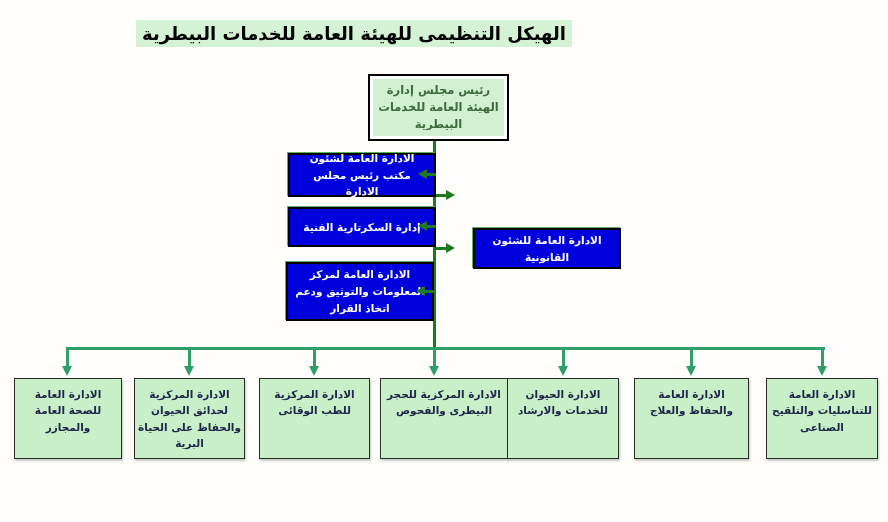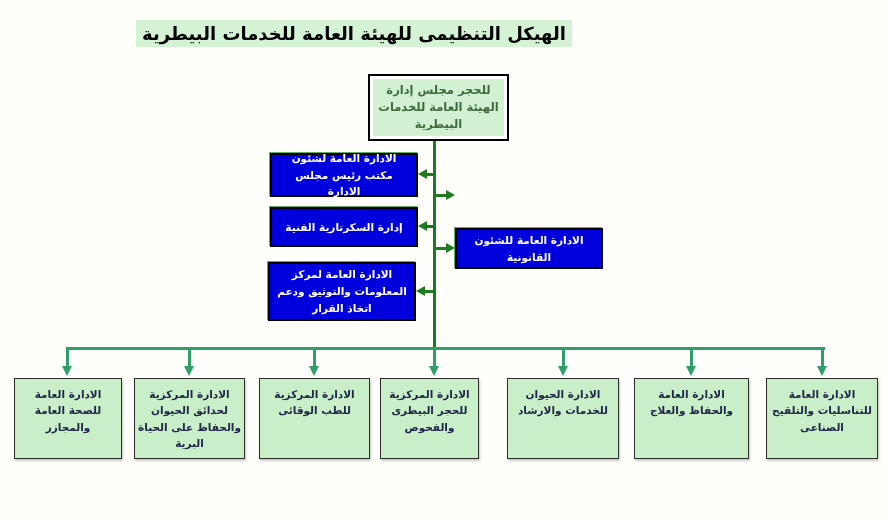--- a/index.html
+++ b/index.html
@@ -23,39 +23,39 @@
     width:100%; height:100%; background:#d2f0d2; color:#3d6b3d;
     font-size:11.5px; font-weight:bold; text-align:center;
     display:flex; align-items:center; justify-content:center; line-height:1.45;
     padding:1px 4px;
   }
   
   .blue-box {
     position:absolute; background:#0000dd; border:2px solid #000;
     color:#ffffff; font-size:10.5px; font-weight:bold; text-align:center;
     display:flex; align-items:center; justify-content:center; line-height:1.6;
-    padding:2px 6px; box-shadow:-1px -1px 0 #5fae5f;
+    padding:2px 6px; box-shadow:-1px -1px 0 #5fae5f;margin-left:18px;
   }
   .lb0 { left:270px; top:153px; width:148px; height:44px; }
   .lb1 { left:270px; top:207px; width:148px; height:40px; }
   .lb2 { left:268px; top:262px; width:148px; height:59px; }
   .rb0 { left:455px; top:173px; width:148px; height:46px; }
   .rb1 { left:455px; top:228px; width:148px; height:41px; }
   
   .dept-box {
     position:absolute; top:378px; height:81px; background:#c9efc9;
     border:1px solid #2b2b2b; color:#20264a; font-size:10.5px; font-weight:bold;
     text-align:center; display:flex; align-items:flex-start; justify-content:center;
     line-height:1.55; padding:7px 3px 2px 3px;
     box-shadow:1px 2px 2px rgba(120,140,120,0.45);
   }
   .d0 { left:14px;  width:108px; }
   .d1 { left:134px; width:111px; }
   .d2 { left:259px; width:111px; }
-  .d3 { left:380px; width:99px; }
+  .d3 { left:380px; width:128px; }
   .d4 { left:507px; width:112px; }
   .d5 { left:634px; width:115px; }
   .d6 { left:766px; width:112px; }
   
   .vline, .hline { position:absolute; }
   .trunk   { left:433px; top:141px; width:3px; height:207px; background:#1e7a1e; }
   .hbar    { left:66px;  top:347px; width:759px; height:3px; background:#2f9e68; }
   .shaft-h { height:3px; background:#1e7a1e; position:absolute; }
   .tri { position:absolute; width:0; height:0; }
   .tri-left  { border-top:5px solid transparent; border-bottom:5px solid transparent; border-right:9px solid #1e7a1e; }
@@ -66,21 +66,21 @@
 </head>
 <body>
 
 <div id="stage">
 
   <div class="title-wrap">
     <span dir="rtl">الهيكل التنظيمى للهيئة العامة للخدمات البيطرية</span>
   </div>
 
   <div class="root-box">
-    <div class="inner" dir="rtl">للحجر مجلس إدارة الهيئة العامة للخدمات البيطرية</div>
+    <div class="inner" dir="rtl">رئيس مجلس إدارة الهيئة العامة للخدمات البيطرية</div>
   </div>
 
   <div class="vline trunk"></div>
 
   <div class="blue-box lb0" dir="rtl">الادارة العامة لشئون مكتب رئيس مجلس الادارة</div>
   <div class="blue-box lb1" dir="rtl">إدارة السكرتارية الفنية</div>
   <div class="blue-box lb2" dir="rtl">الادارة العامة لمركز المعلومات والتوثيق ودعم اتخاذ القرار</div>
 
   <div class="blue-box rb1" dir="rtl">الادارة العامة للشئون القانونية</div>
 

